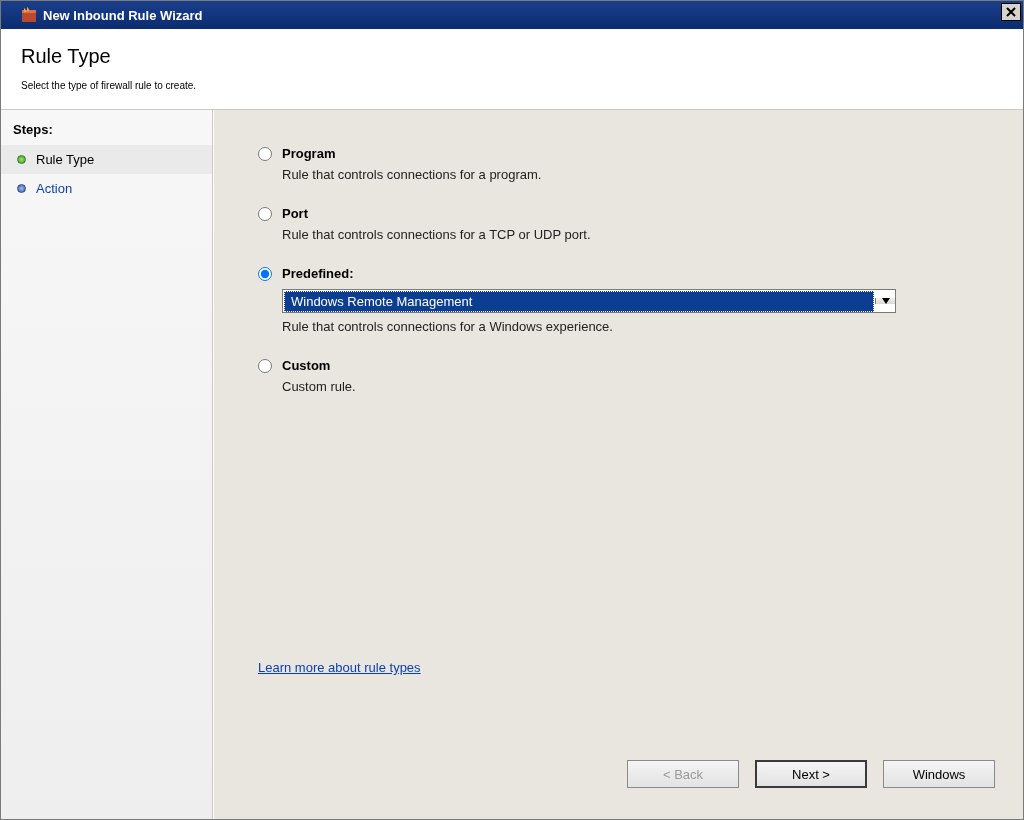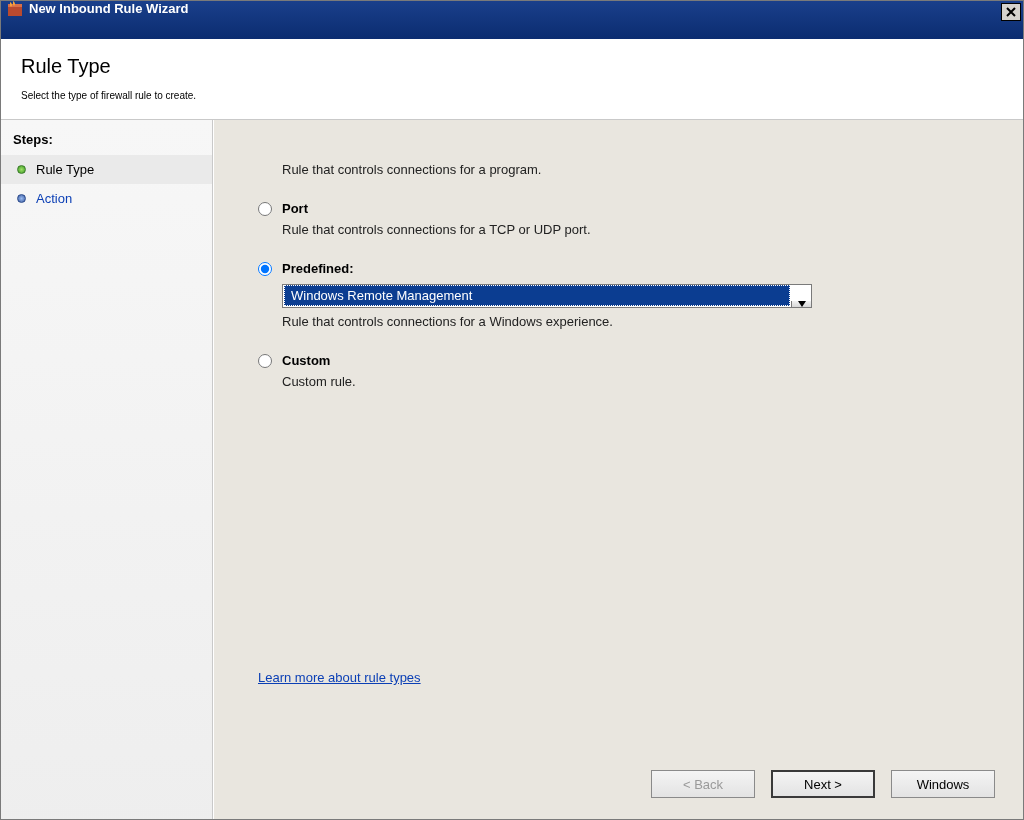--- a/index.html
+++ b/index.html
@@ -12,23 +12,24 @@
     width: 1024px;
     height: 820px;
     overflow: hidden;
     position: relative;
     border: 1px solid #7a7a7a;
   }
   
   .titlebar {
     background: linear-gradient(#1a3f8b, #0b2c70);
     color: #fff;
-    height: 38px;
-    display: flex;
-    padding-left: 6px;
+    height: 28px;
+    display: flex;
+    align-items: center;
+    padding-left: 20px;
     position: relative;
   }
   .titlebar .icon {
     display: inline-flex;
     width: 16px; height: 16px;
     margin-right: 6px;
   }
   .titlebar .title {
     font-size: 13px;
     font-weight: bold;
@@ -127,25 +128,25 @@
   }
   .option .desc {
     margin-left: 24px;
     margin-top: 6px;
     font-size: 13px;
     color: #222;
   }
   .dropdown {
     margin-left: 24px;
     margin-top: 8px;
-    width: 530px;
+    width: 614px;
     height: 24px;
     border: 1px solid #7a7a7a;
     display: flex;
-    align-items: flex-end;
+    align-items: center;
     background: #fff;
   }
   .dropdown .sel {
     flex: 1;
     background: #0b3d91;
     color: #fff;
     padding: 2px 6px;
     display: flex;
     align-items: center;
     font-size: 13px;
@@ -172,21 +173,21 @@
   }
 
   .footer {
     position: absolute;
     right: 28px;
     bottom: 32px;
     display: flex;
     gap: 16px;
   }
   .footer button {
-    width: 104px;
+    width: 112px;
     height: 28px;
     font-size: 13px;
     background: linear-gradient(#f4f4f4,#e3e3e3);
     border: 1px solid #8a8a8a;
     cursor: default;
   }
   .footer button.default {
     border: 2px solid #3a3a3a;
   }
   .footer button:disabled {
@@ -229,20 +230,24 @@
       <li>
         <span class="bullet blue"></span>
         <a href="#">Action</a>
       </li>
     </ul>
   </div>
 
   <div class="main">
 
     <div class="option">
+      <div class="row">
+        <input type="radio" name="ruletype" style="">
+        <span class="label">Program</span>
+      </div>
       <div class="desc">Rule that controls connections for a program.</div>
     </div>
 
     <div class="option">
       <div class="row">
         <input type="radio" name="ruletype" style="">
         <span class="label">Port</span>
       </div>
       <div class="desc">Rule that controls connections for a TCP or UDP port.</div>
     </div>

